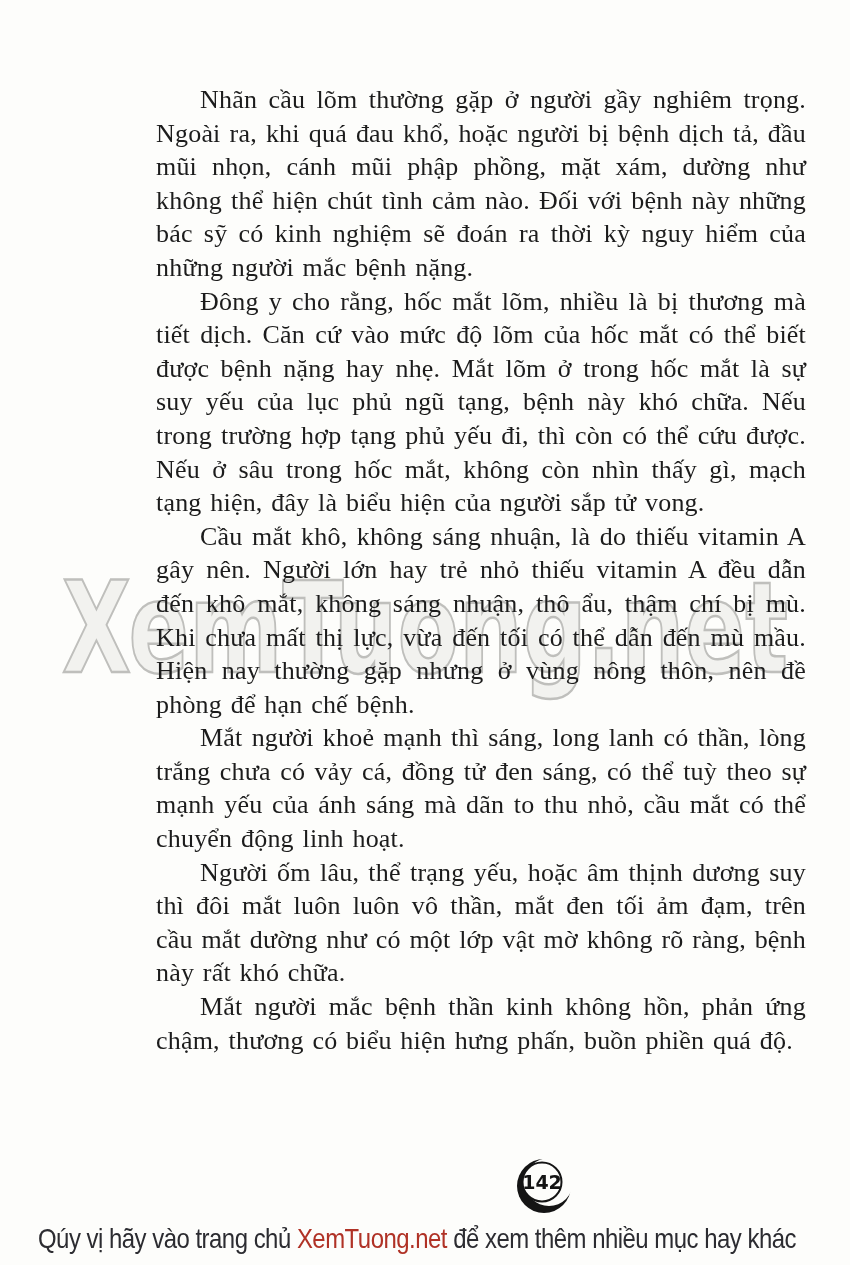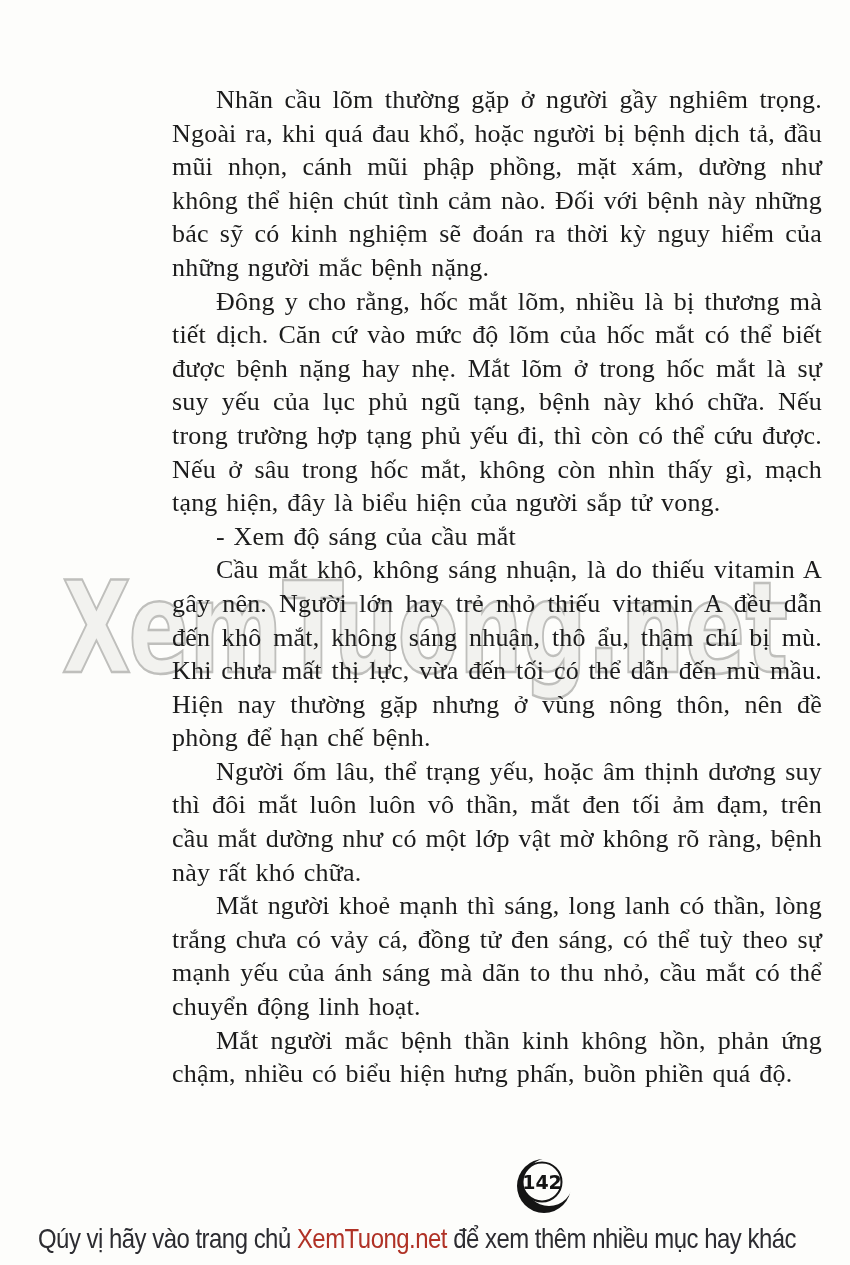--- a/index.html
+++ b/index.html
@@ -9,21 +9,21 @@
     background:#fdfdfb;
     overflow:hidden;
     font-family:"Liberation Serif","DejaVu Serif",serif;
   }
   .watermark {
     position:absolute; left:44px; top:556px;
     z-index:1;
     pointer-events:none;
   }
   .content {
-    position:absolute; left:172px; top:83px; width:650px;
+    position:absolute; left:156px; top:83px; width:650px;
     z-index:2;
     font-size:26px; line-height:33.6px;
     color:#1c1c1c;
     text-align:justify;
   }
   .content p { margin:0; text-indent:44px; word-spacing:2px; letter-spacing:0.2px; }
   .content p.heading { text-align:left; }
   .pageno { position:absolute; left:512px; top:1152px; z-index:2; }
   .footer {
     position:absolute; left:38px; top:1222px; z-index:2;
@@ -41,25 +41,24 @@
 
 <div class="page">
 
   <svg class="watermark" width="762" height="150" viewBox="0 0 762 150" aria-hidden="true">
     <text x="381" y="116" text-anchor="middle" font-family="DejaVu Sans, Liberation Sans, sans-serif" font-weight="bold" font-size="126" fill="#f2f2ef" stroke="#bfbfbc" stroke-width="2.5" textLength="726" lengthAdjust="spacingAndGlyphs">XemTuong.net</text>
   </svg>
 
   <div class="content">
     <p>Nhãn cầu lõm thường gặp ở người gầy nghiêm trọng. Ngoài ra, khi quá đau khổ, hoặc người bị bệnh dịch tả, đầu mũi nhọn, cánh mũi phập phồng, mặt xám, dường như không thể hiện chút tình cảm nào. Đối với bệnh này những bác sỹ có kinh nghiệm sẽ đoán ra thời kỳ nguy hiểm của những người mắc bệnh nặng.</p>
     <p>Đông y cho rằng, hốc mắt lõm, nhiều là bị thương mà tiết dịch. Căn cứ vào mức độ lõm của hốc mắt có thể biết được bệnh nặng hay nhẹ. Mắt lõm ở trong hốc mắt là sự suy yếu của lục phủ ngũ tạng, bệnh này khó chữa. Nếu trong trường hợp tạng phủ yếu đi, thì còn có thể cứu được. Nếu ở sâu trong hốc mắt, không còn nhìn thấy gì, mạch tạng hiện, đây là biểu hiện của người sắp tử vong.</p>
-    <p class="heading">- Xem độ sáng của cầu mắt</p>
     <p>Cầu mắt khô, không sáng nhuận, là do thiếu vitamin A gây nên. Người lớn hay trẻ nhỏ thiếu vitamin A đều dẫn đến khô mắt, không sáng nhuận, thô ẩu, thậm chí bị mù. Khi chưa mất thị lực, vừa đến tối có thể dẫn đến mù mầu. Hiện nay thường gặp nhưng ở vùng nông thôn, nên đề phòng để hạn chế bệnh.</p>
+    <p>Mắt người khoẻ mạnh thì sáng, long lanh có thần, lòng trắng chưa có vảy cá, đồng tử đen sáng, có thể tuỳ theo sự mạnh yếu của ánh sáng mà dãn to thu nhỏ, cầu mắt có thể chuyển động linh hoạt.</p>
     <p>Người ốm lâu, thể trạng yếu, hoặc âm thịnh dương suy thì đôi mắt luôn luôn vô thần, mắt đen tối ảm đạm, trên cầu mắt dường như có một lớp vật mờ không rõ ràng, bệnh này rất khó chữa.</p>
-    <p>Mắt người khoẻ mạnh thì sáng, long lanh có thần, lòng trắng chưa có vảy cá, đồng tử đen sáng, có thể tuỳ theo sự mạnh yếu của ánh sáng mà dãn to thu nhỏ, cầu mắt có thể chuyển động linh hoạt.</p>
-    <p>Mắt người mắc bệnh thần kinh không hồn, phản ứng chậm, nhiều có biểu hiện hưng phấn, buồn phiền quá độ.</p>
+    <p>Mắt người mắc bệnh thần kinh không hồn, phản ứng chậm, thương có biểu hiện hưng phấn, buồn phiền quá độ.</p>
   </div>
 
   <svg class="pageno" width="66" height="66" viewBox="0 0 66 66" aria-hidden="true">
     <circle cx="32" cy="34" r="27" fill="#141414"></circle>
     <circle cx="37" cy="30" r="24" fill="#fdfdfb"></circle>
     <circle cx="30" cy="30" r="19.5" fill="#fdfdfb" stroke="#141414" stroke-width="2"></circle>
     <text x="30" y="37" text-anchor="middle" font-family="DejaVu Sans, Liberation Sans, sans-serif" font-size="19" font-weight="bold" fill="#141414">142</text>
   </svg>
 
   <div class="footer">

